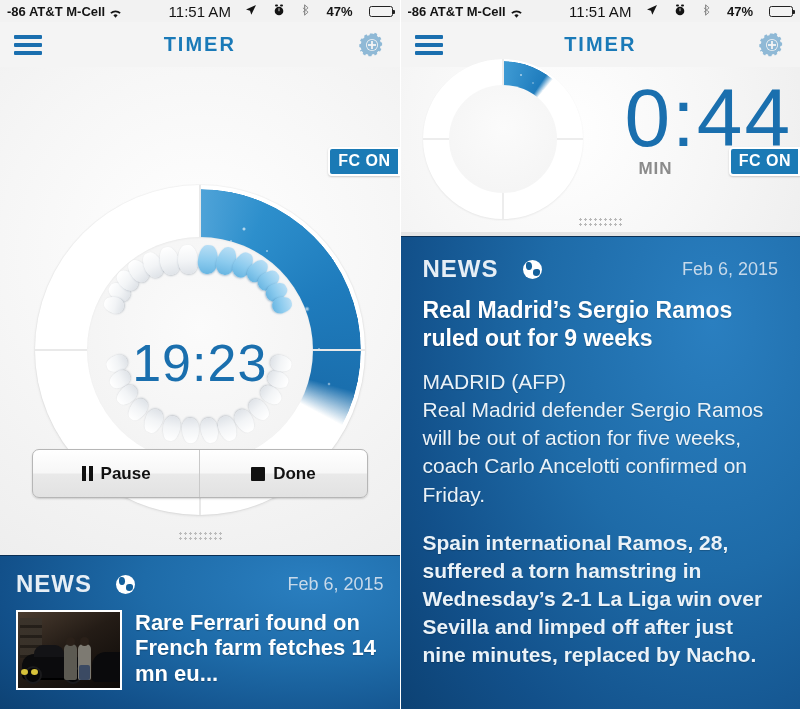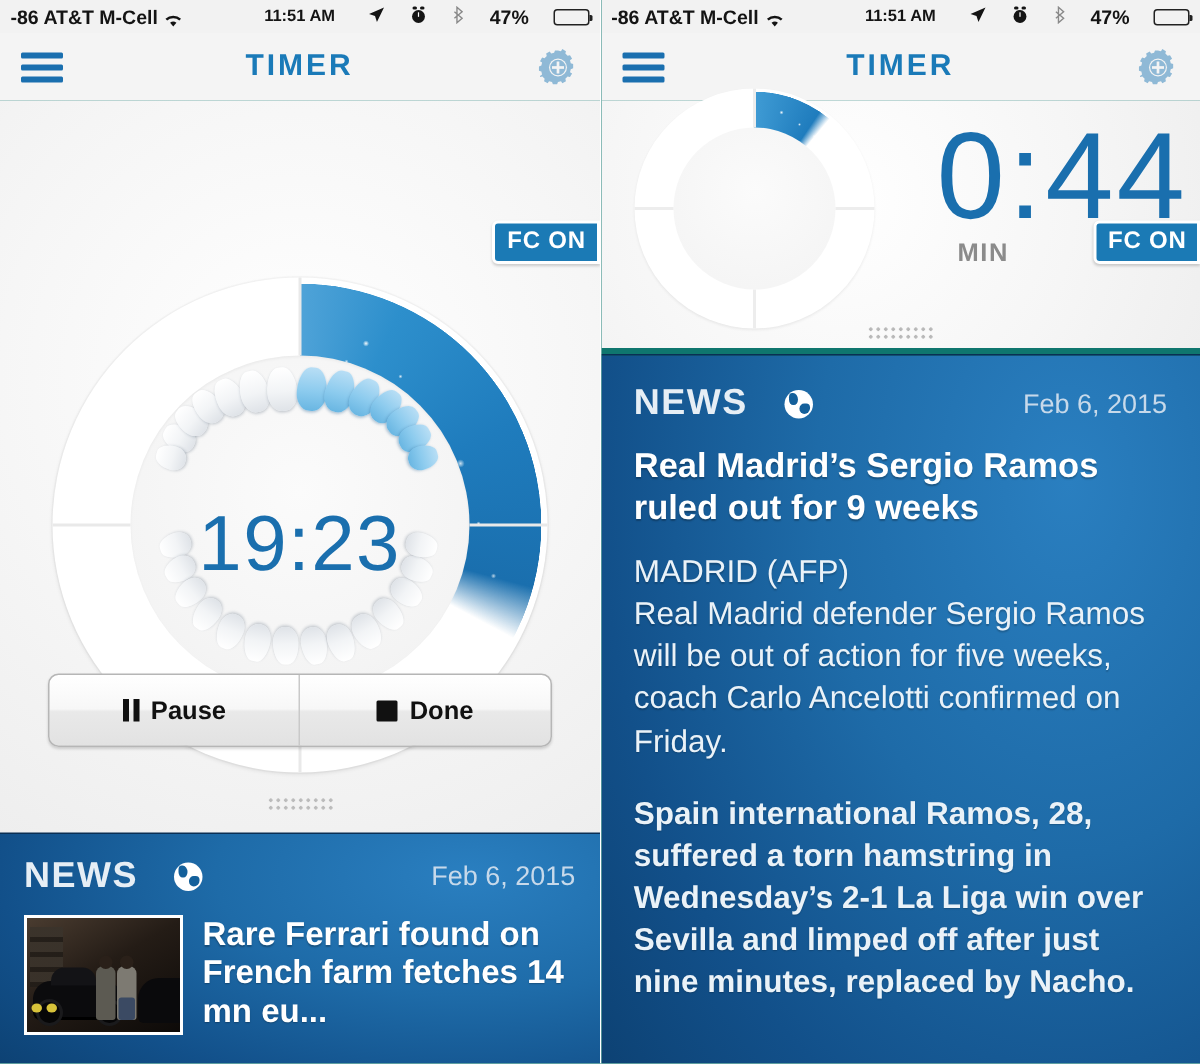--- a/index.html
+++ b/index.html
@@ -2,35 +2,35 @@
 <html><head>
 <meta charset="utf-8">
 <style>
   html,body{margin:0;padding:0;}
   body{
     width:800px;height:709px;overflow:hidden;
     font-family:"Liberation Sans", sans-serif;
     background:#ffffff;
   }
   .screens{display:flex;width:800px;height:709px;}
-  .screen{width:400px;height:709px;position:relative;overflow:hidden;background:#0f766e;}
+  .screen{width:400px;height:709px;position:relative;overflow:hidden;background:#e5e5e5;}
   .screen.left{border-right:1px solid #ffffff;}
 
   
   .statusbar{
     height:22px;width:100%;
     display:flex;align-items:center;
     background:#f2f2f2;
     font-size:13px;font-weight:bold;color:#141414;
     position:relative;
     box-sizing:border-box;
     padding:0 7px;
   }
   .sb-left{display:flex;align-items:center;gap:4px;white-space:nowrap;}
-  .sb-center{position:absolute;left:0;right:0;text-align:center;font-size:11px;font-weight:bold;pointer-events:none;}
+  .sb-center{position:absolute;left:0;right:0;text-align:center;font-size:15px;font-weight:normal;pointer-events:none;}
   .sb-right{margin-left:auto;display:flex;align-items:center;gap:16px;white-space:nowrap;z-index:2;}
   .wifi-ic{display:inline-block;width:13px;height:11px;position:relative;top:1px;}
   .loc-ic, .alarm-ic, .bt-ic{display:inline-block;}
   .battery{
     width:24px;height:11px;border:1px solid #222;border-radius:2.5px;
     position:relative;box-sizing:border-box;padding:1px;
   }
   .battery:after{
     content:"";position:absolute;right:-3px;top:3px;width:2px;height:4px;
     background:#222;border-radius:0 1px 1px 0;

